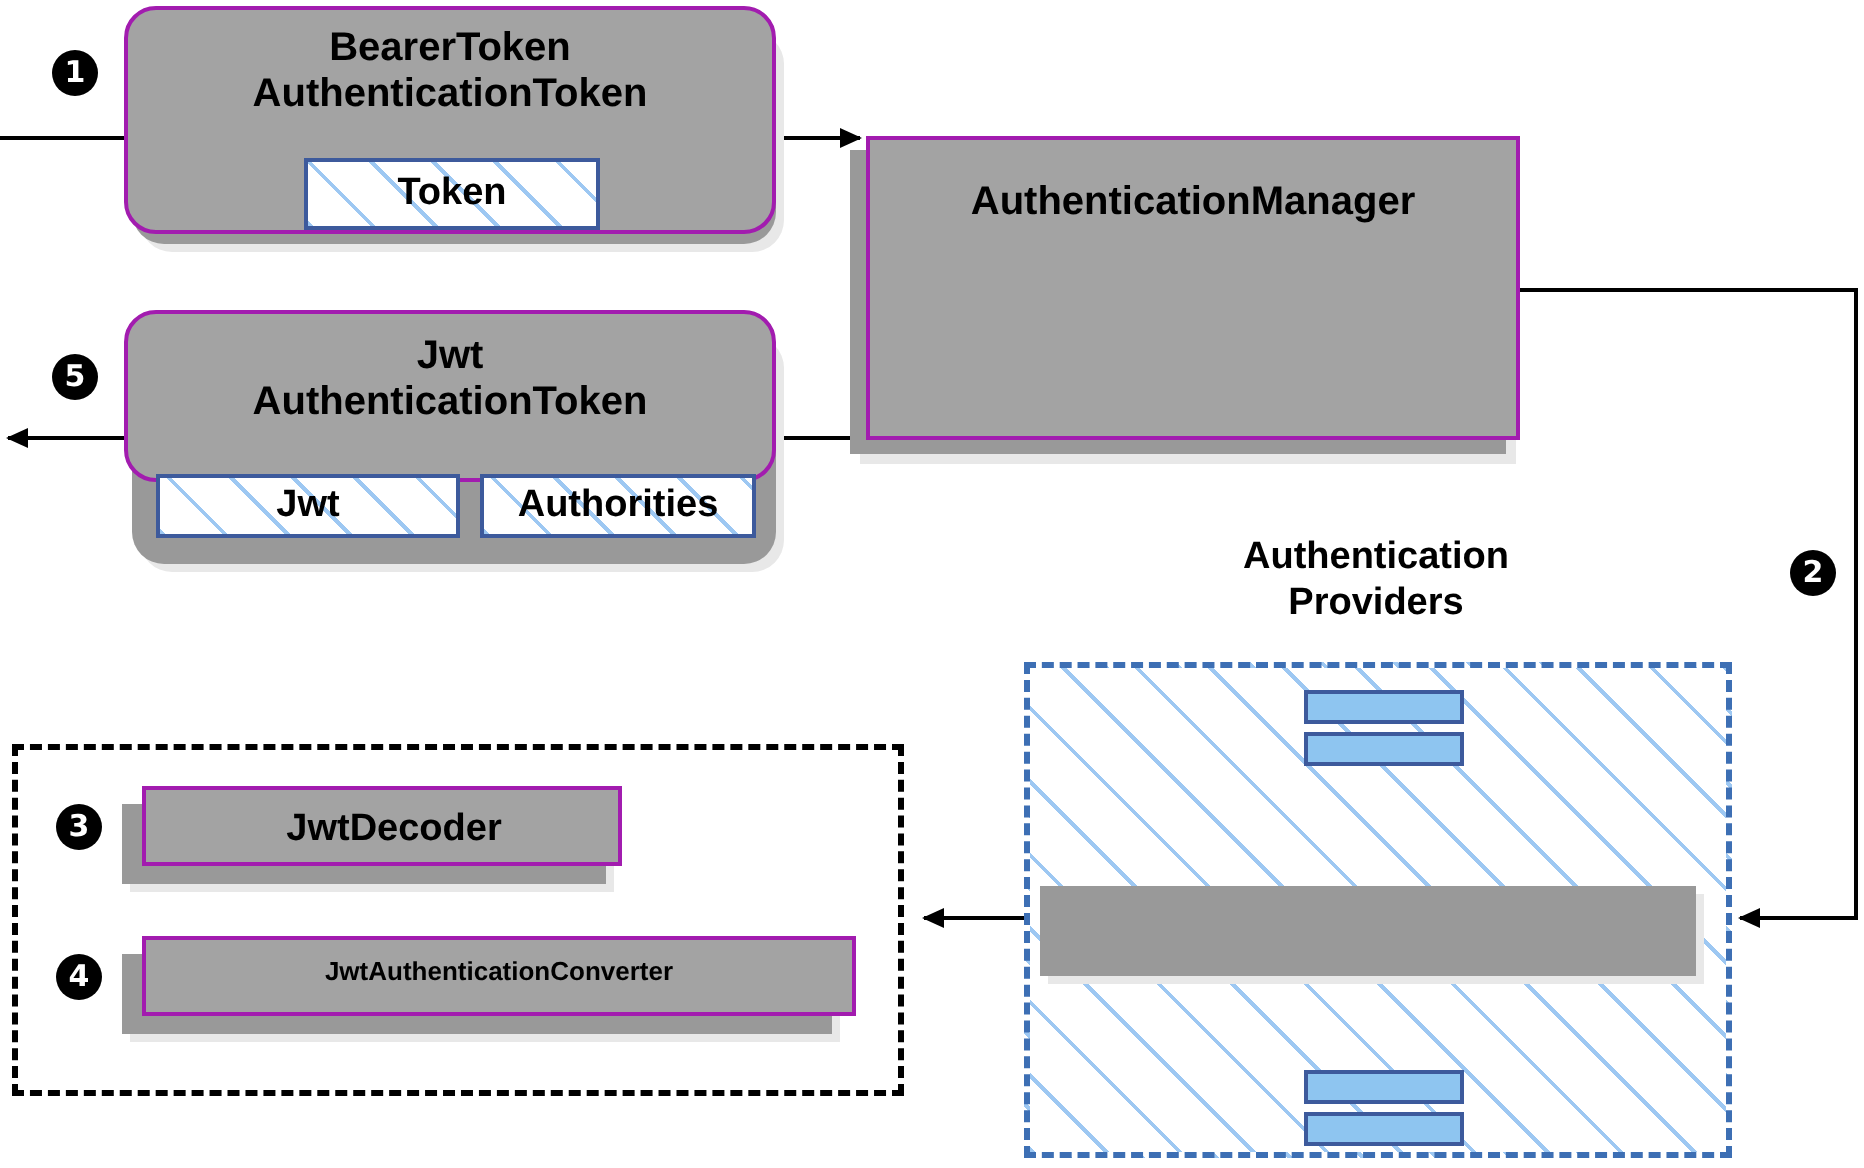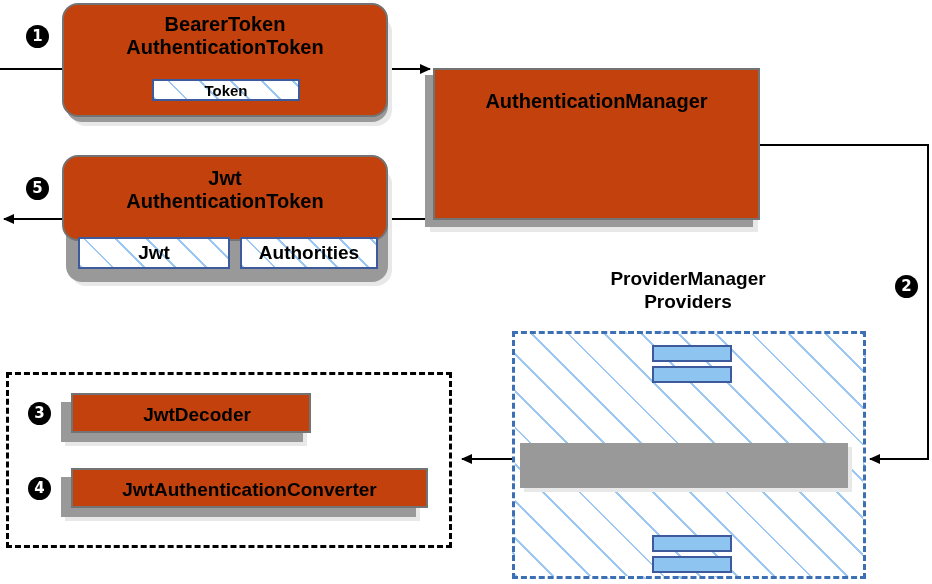--- a/index.html
+++ b/index.html
@@ -24,22 +24,22 @@
     background: #999999;
   }
   .shadow-light {
     position: absolute;
     background: #e8e8e8;
   }
 
   
   .blue-box {
     position: absolute;
-    background: #c2410c;
-    border: 2px solid #737373;
+    background: #a3a3a3;
+    border: 2px solid #a21caf;
     box-sizing: border-box;
   }
   .blue-box.rounded { border-radius: 16px; }
 
   .box-title {
     position: absolute;
     left: 0;
     right: 0;
     text-align: center;
     font-weight: bold;
@@ -166,42 +166,42 @@
     <line x1="689" y1="487" x2="689" y2="531" stroke="#000000" stroke-width="4" marker-start="url(#arrowUD)" marker-end="url(#arrowUD)"></line>
   </svg>
 
   <div class="shadow-light" style="left:70px; top:16px; width:322px; height:110px; border-radius:16px;"></div>
   <div class="shadow-dark" style="left:66px; top:12px; width:322px; height:110px; border-radius:16px;"></div>
   <div class="blue-box rounded" style="left:62px; top:3px; width:326px; height:114px;">
     <div class="box-title" style="top:8px; font-size:20px;">
       <div>BearerToken</div>
       <div>AuthenticationToken</div>
     </div>
-    <div class="hatch-panel" style="left:88px; top:74px; width:148px; height:22px; font-size:15px;">Token</div>
+    <div class="hatch-panel" style="left:88px; top:74px; width:148px; height:36px; font-size:19px;">Token</div>
   </div>
 
   <div class="shadow-light" style="left:70px; top:168px; width:322px; height:118px; border-radius:16px;"></div>
   <div class="shadow-dark" style="left:66px; top:164px; width:322px; height:118px; border-radius:16px;"></div>
   <div class="blue-box rounded" style="left:62px; top:155px; width:326px; height:86px;">
     <div class="box-title" style="top:10px; font-size:20px;">
       <div>Jwt</div>
       <div>AuthenticationToken</div>
     </div>
     <div class="hatch-panel" style="left:14px; top:80px; width:152px; height:32px; font-size:19px;">Jwt</div>
     <div class="hatch-panel" style="left:176px; top:80px; width:138px; height:32px; font-size:19px;">Authorities</div>
   </div>
 
   <div class="shadow-light" style="left:430px; top:80px; width:328px; height:152px;"></div>
   <div class="shadow-dark" style="left:425px; top:75px; width:328px; height:152px;"></div>
   <div class="blue-box" style="left:433px; top:68px; width:327px; height:152px;">
     <div class="box-title" style="top:20px; font-size:20px;">AuthenticationManager</div>
   </div>
 
   <div class="group-caption" style="left:560px; top:268px; width:256px;">
-    <div>ProviderManager</div>
+    <div>Authentication</div>
     <div>Providers</div>
   </div>
 
   <div class="dashed-blue-hatch" style="left:512px; top:331px; width:354px; height:248px;">
   </div>
 
   <div class="mini-bar" style="left:652px; top:345px; width:80px; height:17px;"></div>
   <div class="mini-bar" style="left:652px; top:366px; width:80px; height:17px;"></div>
 
   <div class="mini-bar" style="left:652px; top:535px; width:80px; height:17px;"></div>
@@ -214,21 +214,21 @@
 
   <div class="shadow-light" style="left:65px; top:406px; width:242px; height:40px;"></div>
   <div class="shadow-dark" style="left:61px; top:402px; width:242px; height:40px;"></div>
   <div class="blue-box" style="left:71px; top:393px; width:240px; height:40px;">
     <div class="box-title" style="top:9px; font-size:19px;margin-left:12px;">JwtDecoder</div>
   </div>
 
   <div class="shadow-light" style="left:65px; top:481px; width:355px; height:40px;"></div>
   <div class="shadow-dark" style="left:61px; top:477px; width:355px; height:40px;"></div>
   <div class="blue-box" style="left:71px; top:468px; width:357px; height:40px;">
-    <div class="box-title" style="top:9px; font-size:19px;">JwtAuthenticationConverter</div>
+    <div class="box-title" style="top:9px; font-size:13px;">JwtAuthenticationConverter</div>
   </div>
 
   <div class="step-badge" style="left:26px; top:25px;">1</div>
   <div class="step-badge" style="left:26px; top:177px;">5</div>
   <div class="step-badge" style="left:895px; top:275px;">2</div>
   <div class="step-badge" style="left:28px; top:402px;">3</div>
   <div class="step-badge" style="left:28px; top:477px;">4</div>
 
 </div>
 

